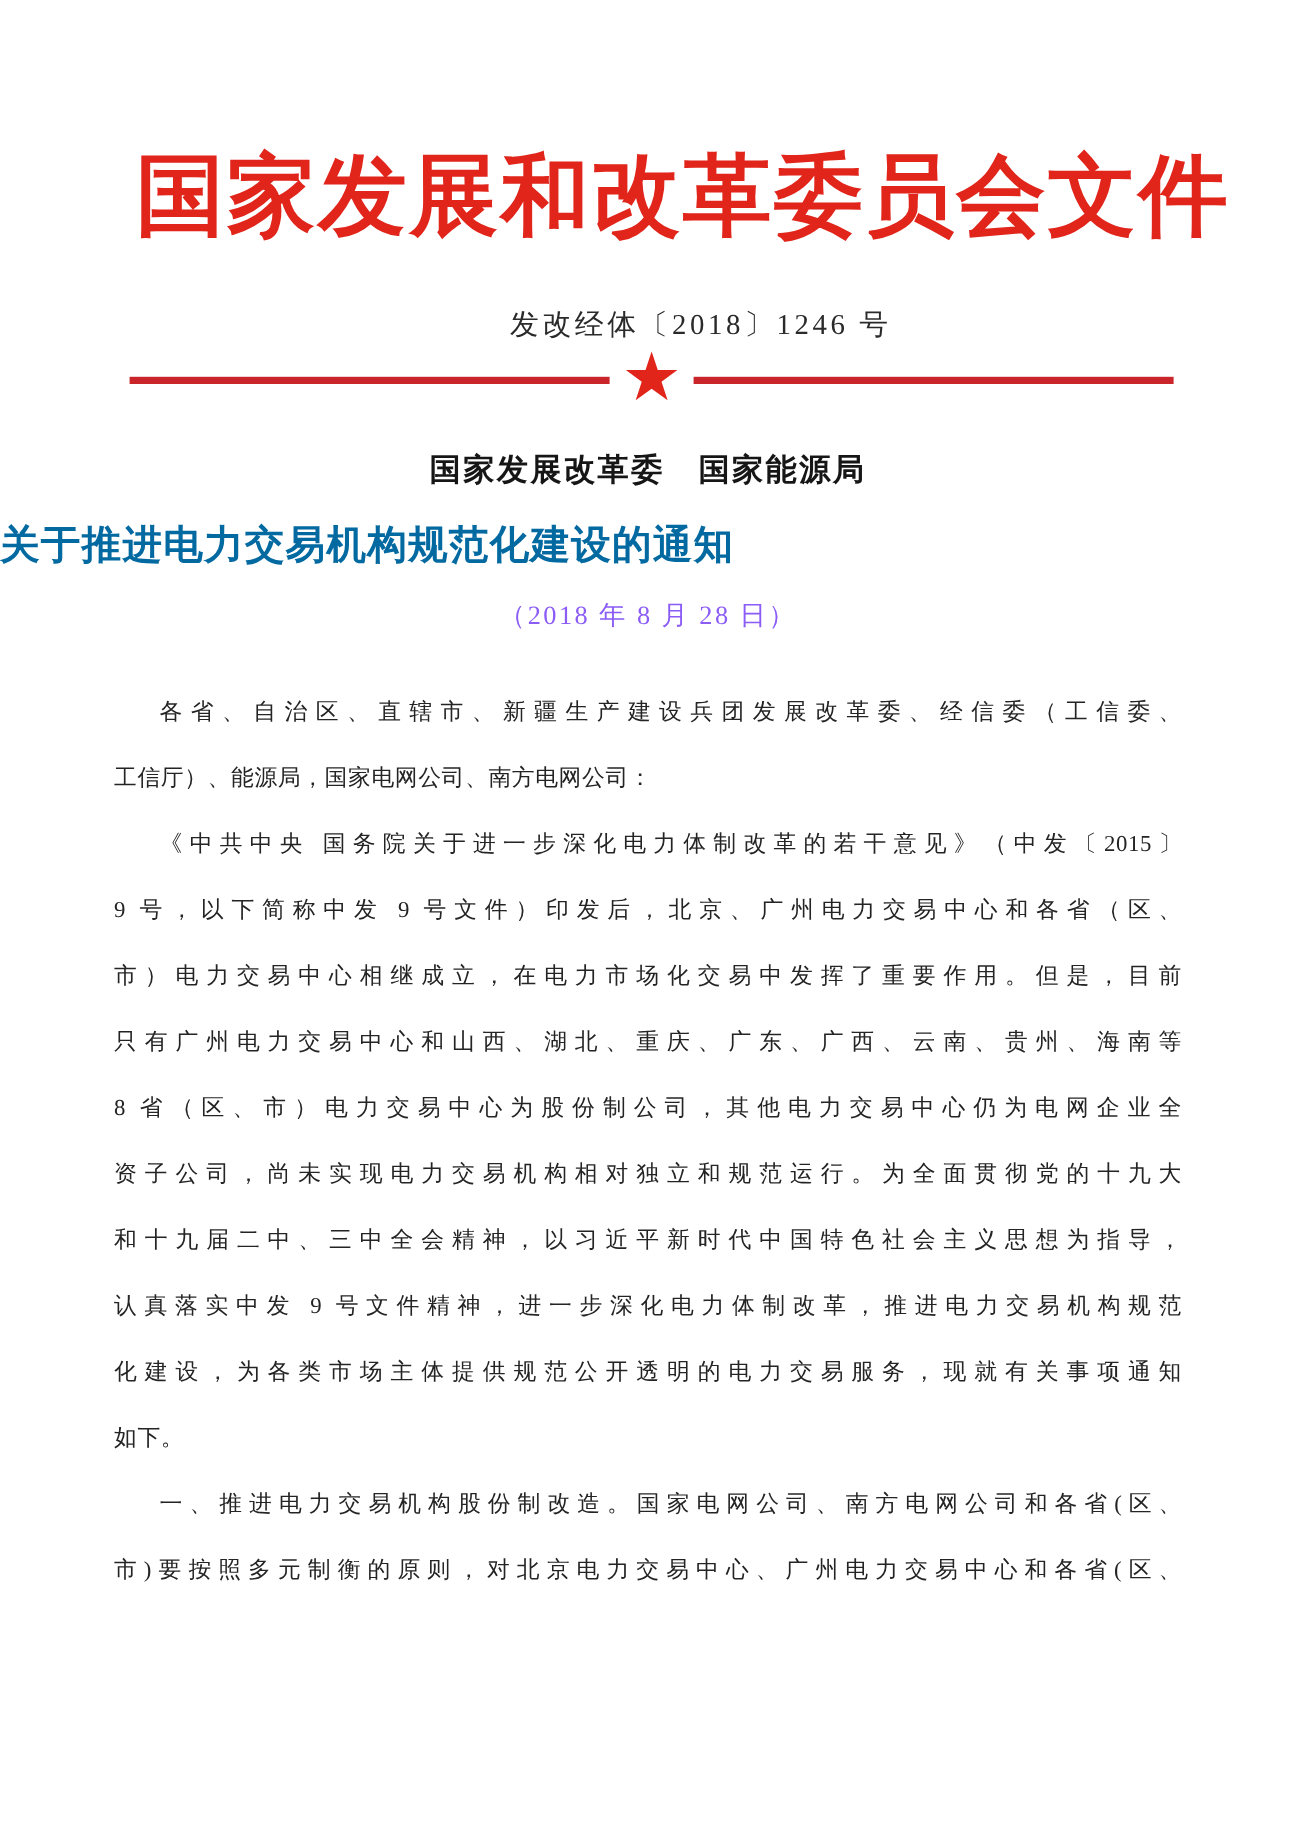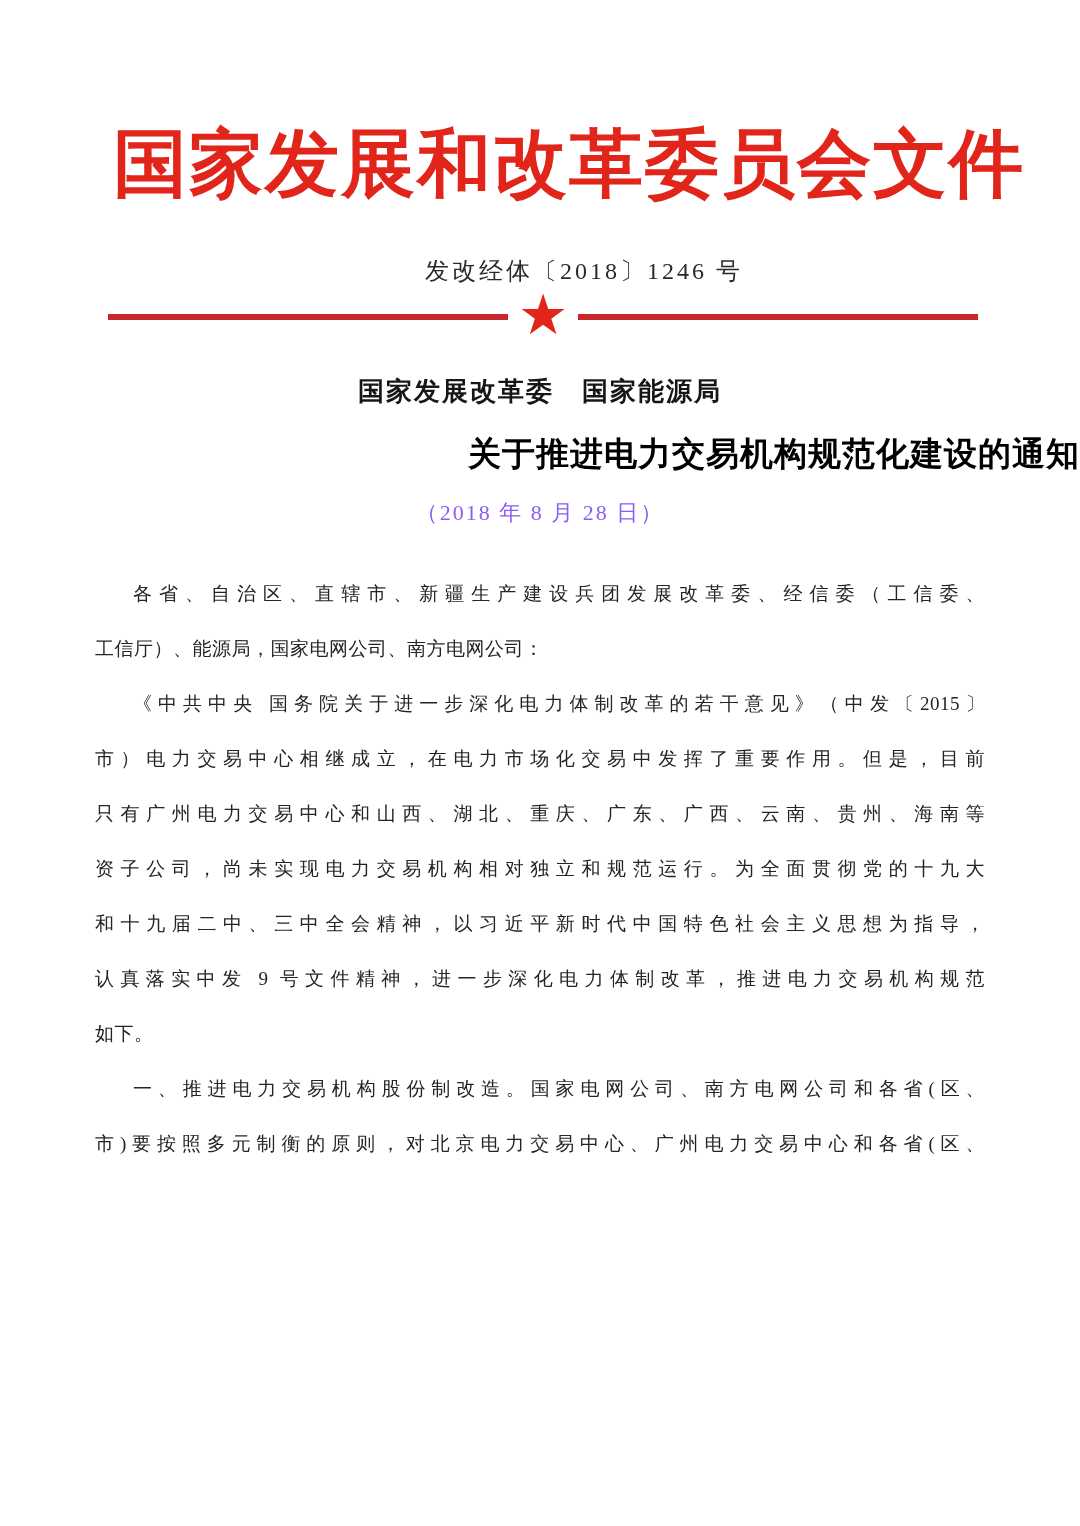--- a/index.html
+++ b/index.html
@@ -82,25 +82,25 @@
     font-weight: 600;
     letter-spacing: 2px;
     color: #161616;
     white-space: nowrap;
   }
   .title2 {
     position: absolute;
     top: 432px;
     left: 0;
     width: 100%;
-    text-align: right;
+    text-align: left;
     font-size: 33px;
     font-weight: 600;
     letter-spacing: 1px;
-    color: #000000;
+    color: #0369a1;
     white-space: nowrap;
   }
   .date-line {
     position: absolute;
     top: 498px;
     left: 0;
     width: 100%;
     text-align: center;
     font-size: 22px;
     letter-spacing: 2px;
@@ -149,23 +149,26 @@
   <div class="title1">国家发展改革委　国家能源局</div>
 
   <div class="title2">关于推进电力交易机构规范化建设的通知</div>
 
   <div class="date-line">（2018 年 8 月 28 日）</div>
 
   <div class="doc-body">
       <div class="body-line fill indent">各省、自治区、直辖市、新疆生产建设兵团发展改革委、经信委（工信委、</div>
       <div class="body-line">工信厅）、能源局，国家电网公司、南方电网公司：</div>
       <div class="body-line fill indent">《中共中央 国务院关于进一步深化电力体制改革的若干意见》（中发〔2015〕</div>
+      <div class="body-line fill">9 号，以下简称中发 9 号文件）印发后，北京、广州电力交易中心和各省（区、</div>
       <div class="body-line fill">市）电力交易中心相继成立，在电力市场化交易中发挥了重要作用。但是，目前</div>
       <div class="body-line fill">只有广州电力交易中心和山西、湖北、重庆、广东、广西、云南、贵州、海南等</div>
+      <div class="body-line fill">8 省（区、市）电力交易中心为股份制公司，其他电力交易中心仍为电网企业全</div>
       <div class="body-line fill">资子公司，尚未实现电力交易机构相对独立和规范运行。为全面贯彻党的十九大</div>
       <div class="body-line fill">和十九届二中、三中全会精神，以习近平新时代中国特色社会主义思想为指导，</div>
       <div class="body-line fill">认真落实中发 9 号文件精神，进一步深化电力体制改革，推进电力交易机构规范</div>
+      <div class="body-line fill">化建设，为各类市场主体提供规范公开透明的电力交易服务，现就有关事项通知</div>
       <div class="body-line">如下。</div>
       <div class="body-line fill indent">一、推进电力交易机构股份制改造。国家电网公司、南方电网公司和各省(区、</div>
       <div class="body-line fill">市)要按照多元制衡的原则，对北京电力交易中心、广州电力交易中心和各省(区、</div>
     </div>
 
 </div>
 
 </body></html>

